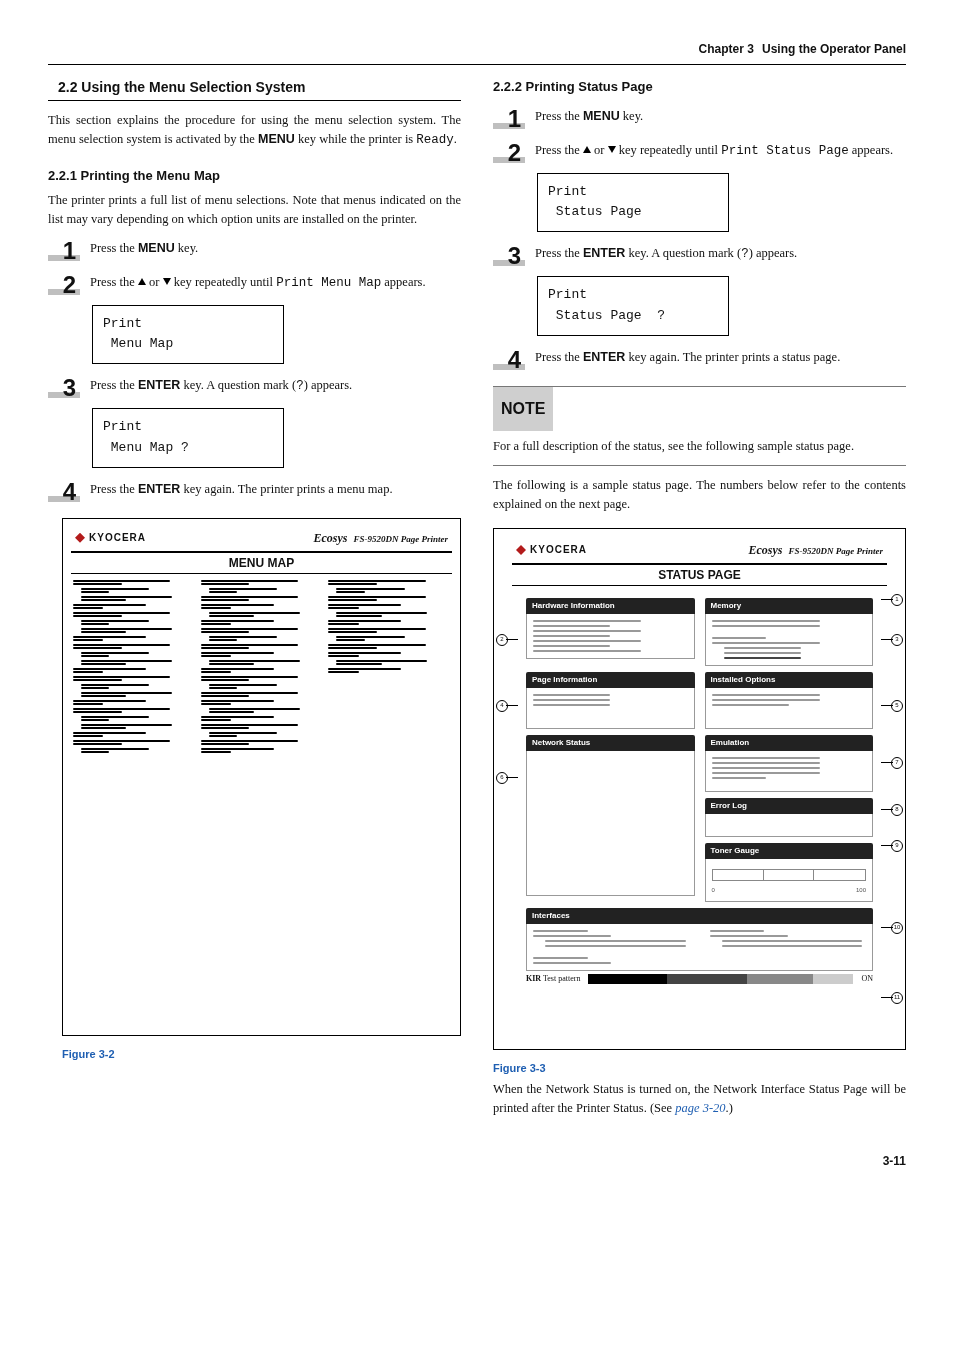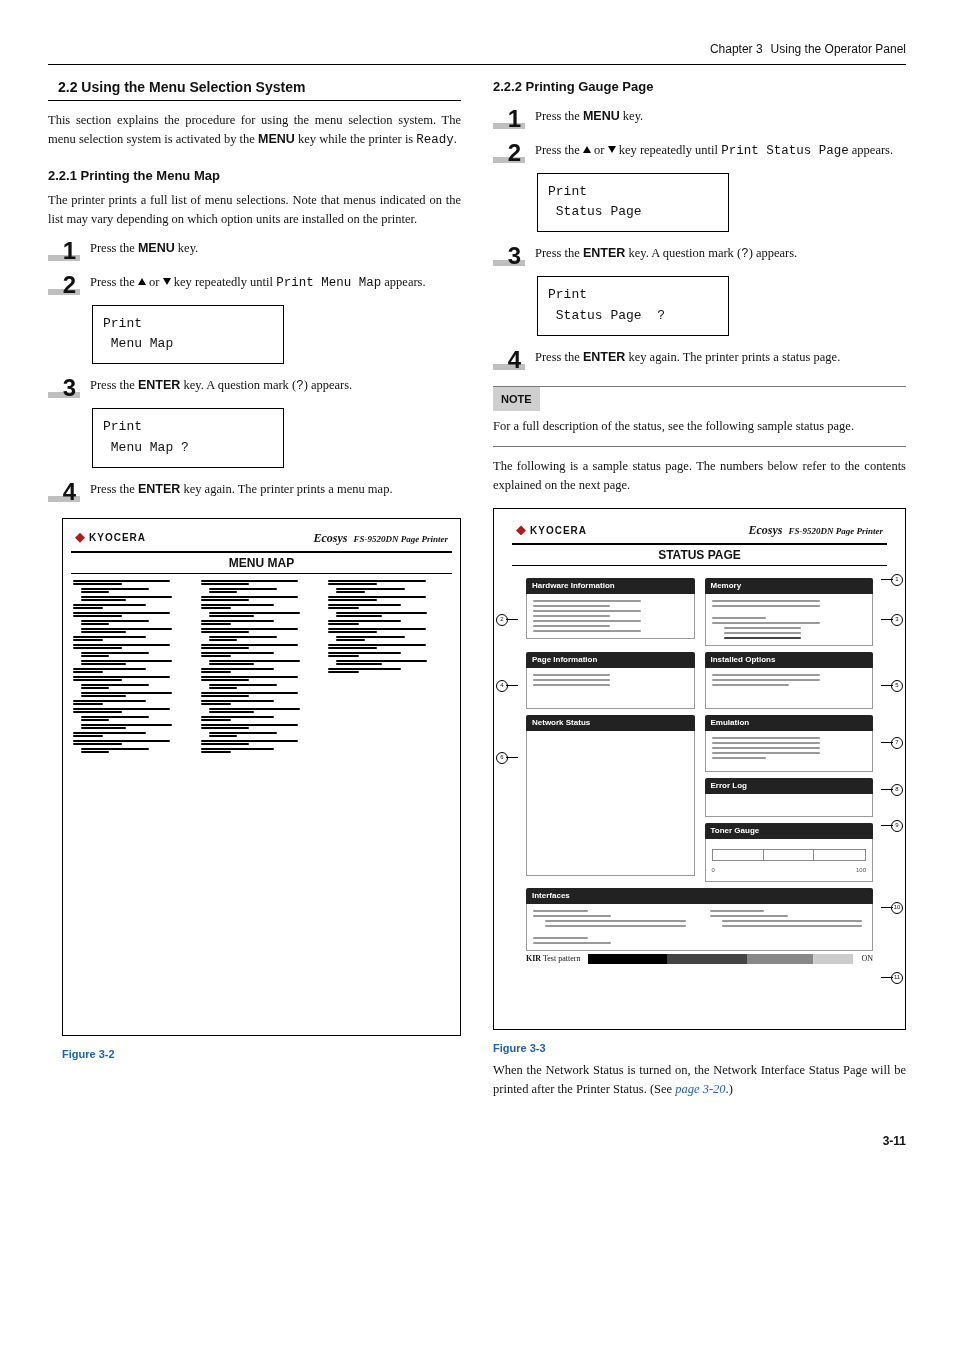--- a/index.html
+++ b/index.html
@@ -27,21 +27,21 @@
     line-height: 1.5;
     box-sizing: border-box;
     padding: 40px 48px 40px 48px;
   }
 
   .running-header {
     display: flex;
     justify-content: flex-end;
     gap: 8px;
     font-family: var(--sans);
-    font-weight: 400;
+    font-weight: 700;
     font-size: 12px;
     padding-bottom: 6px;
     border-bottom: 1.5px solid var(--rule);
     margin-bottom: 12px;
   }
 
   .columns {
     display: flex;
     gap: 32px;
   }
@@ -114,22 +114,22 @@
   .note-sep {
     border: 0;
     border-top: 1px solid var(--note-rule);
     margin: 14px 0 0 0;
   }
   .note-label {
     display: inline-block;
     background: var(--note-grey);
     font-family: var(--sans);
     font-weight: 700;
-    font-size: 11px;
-    padding: 4px 8px;
+    font-size: 16px;
+    padding: 10px 8px;
     margin: 0 0 6px 0;
   }
   .note-sep-bottom {
     border: 0;
     border-top: 1px solid var(--note-rule);
     margin: 8px 0 10px 0;
   }
 
   .figure-block {
     margin: 14px 0 0 14px;
@@ -638,21 +638,21 @@
           </div>
         </div>
       </div>
       <div class="fig-caption">Figure 3-2</div>
     </div>
 
   </div>
 
   <div class="col">
 
-    <h3 class="subheading" style="margin-top:0">2.2.2 Printing Gauge Page</h3>
+    <h3 class="subheading" style="margin-top:0">2.2.2 Printing Status Page</h3>
 
 
     
     <div class="step">
       <div class="step-number">
         <div class="step-bar"></div>
           <div class="step-digit">1</div>
       </div>
       <div class="step-body">
         <span>Press the </span><b style="font-family:var(--sans)">MENU</b><span> key.</span>

